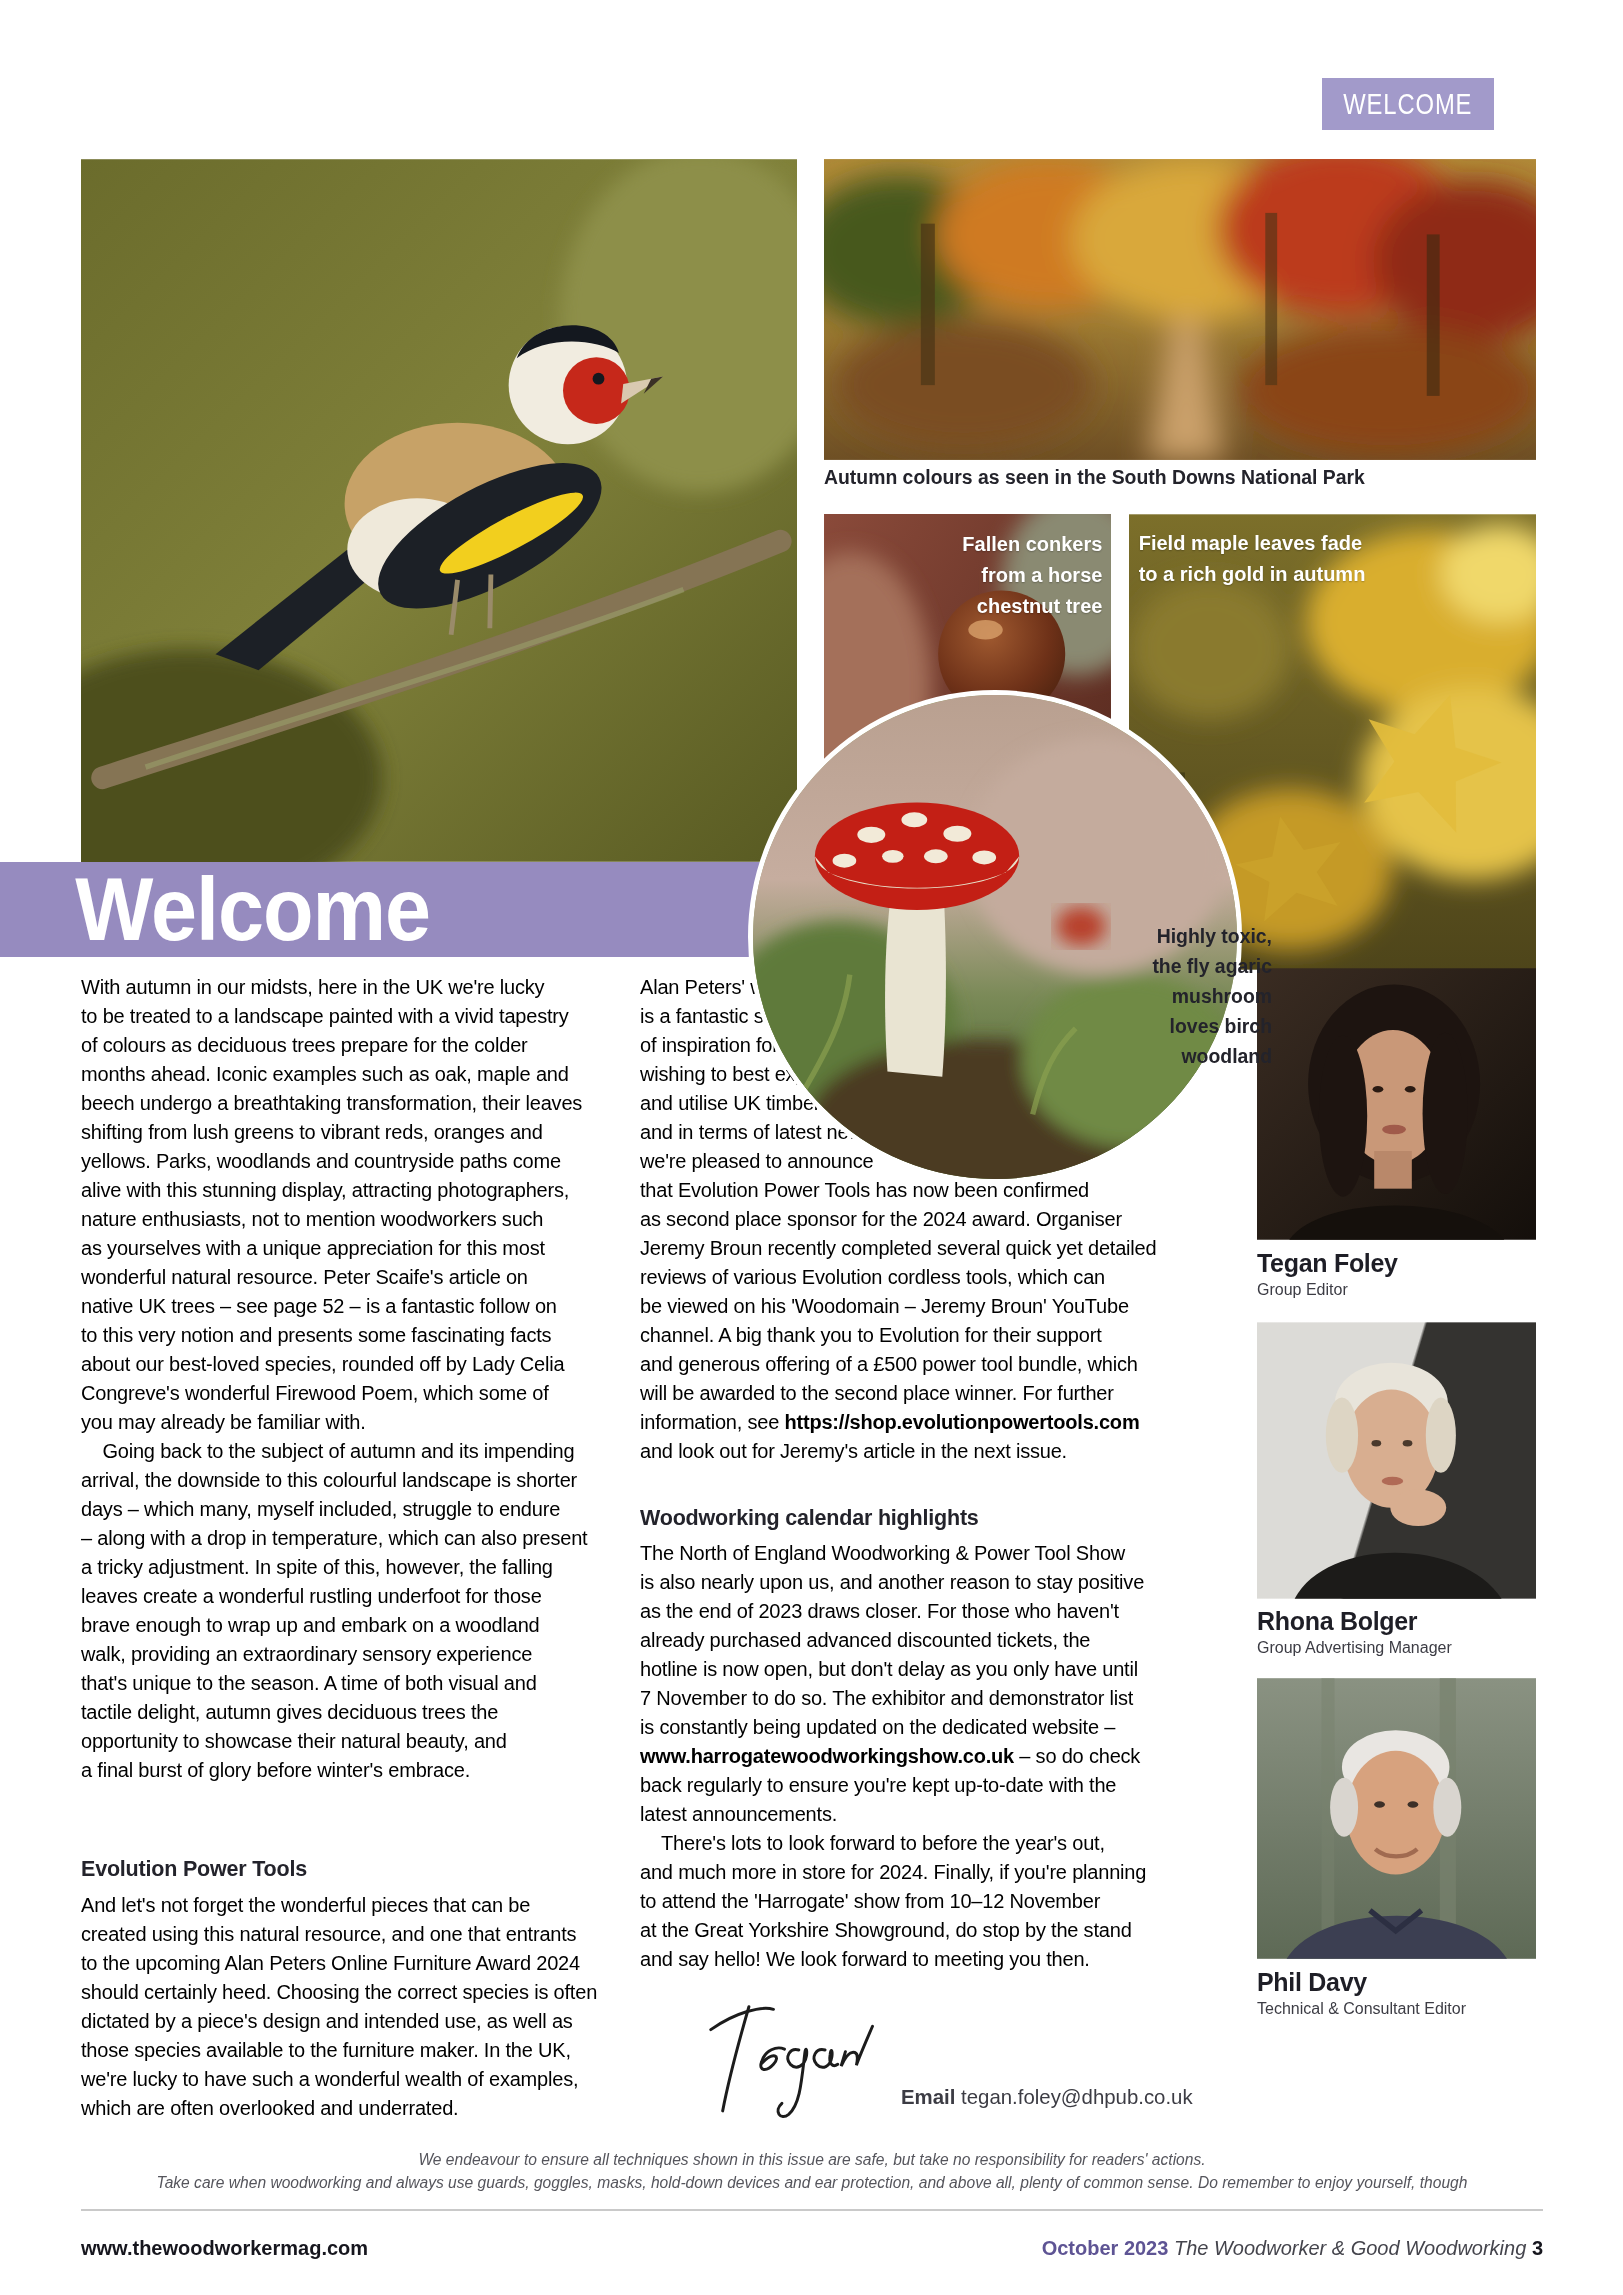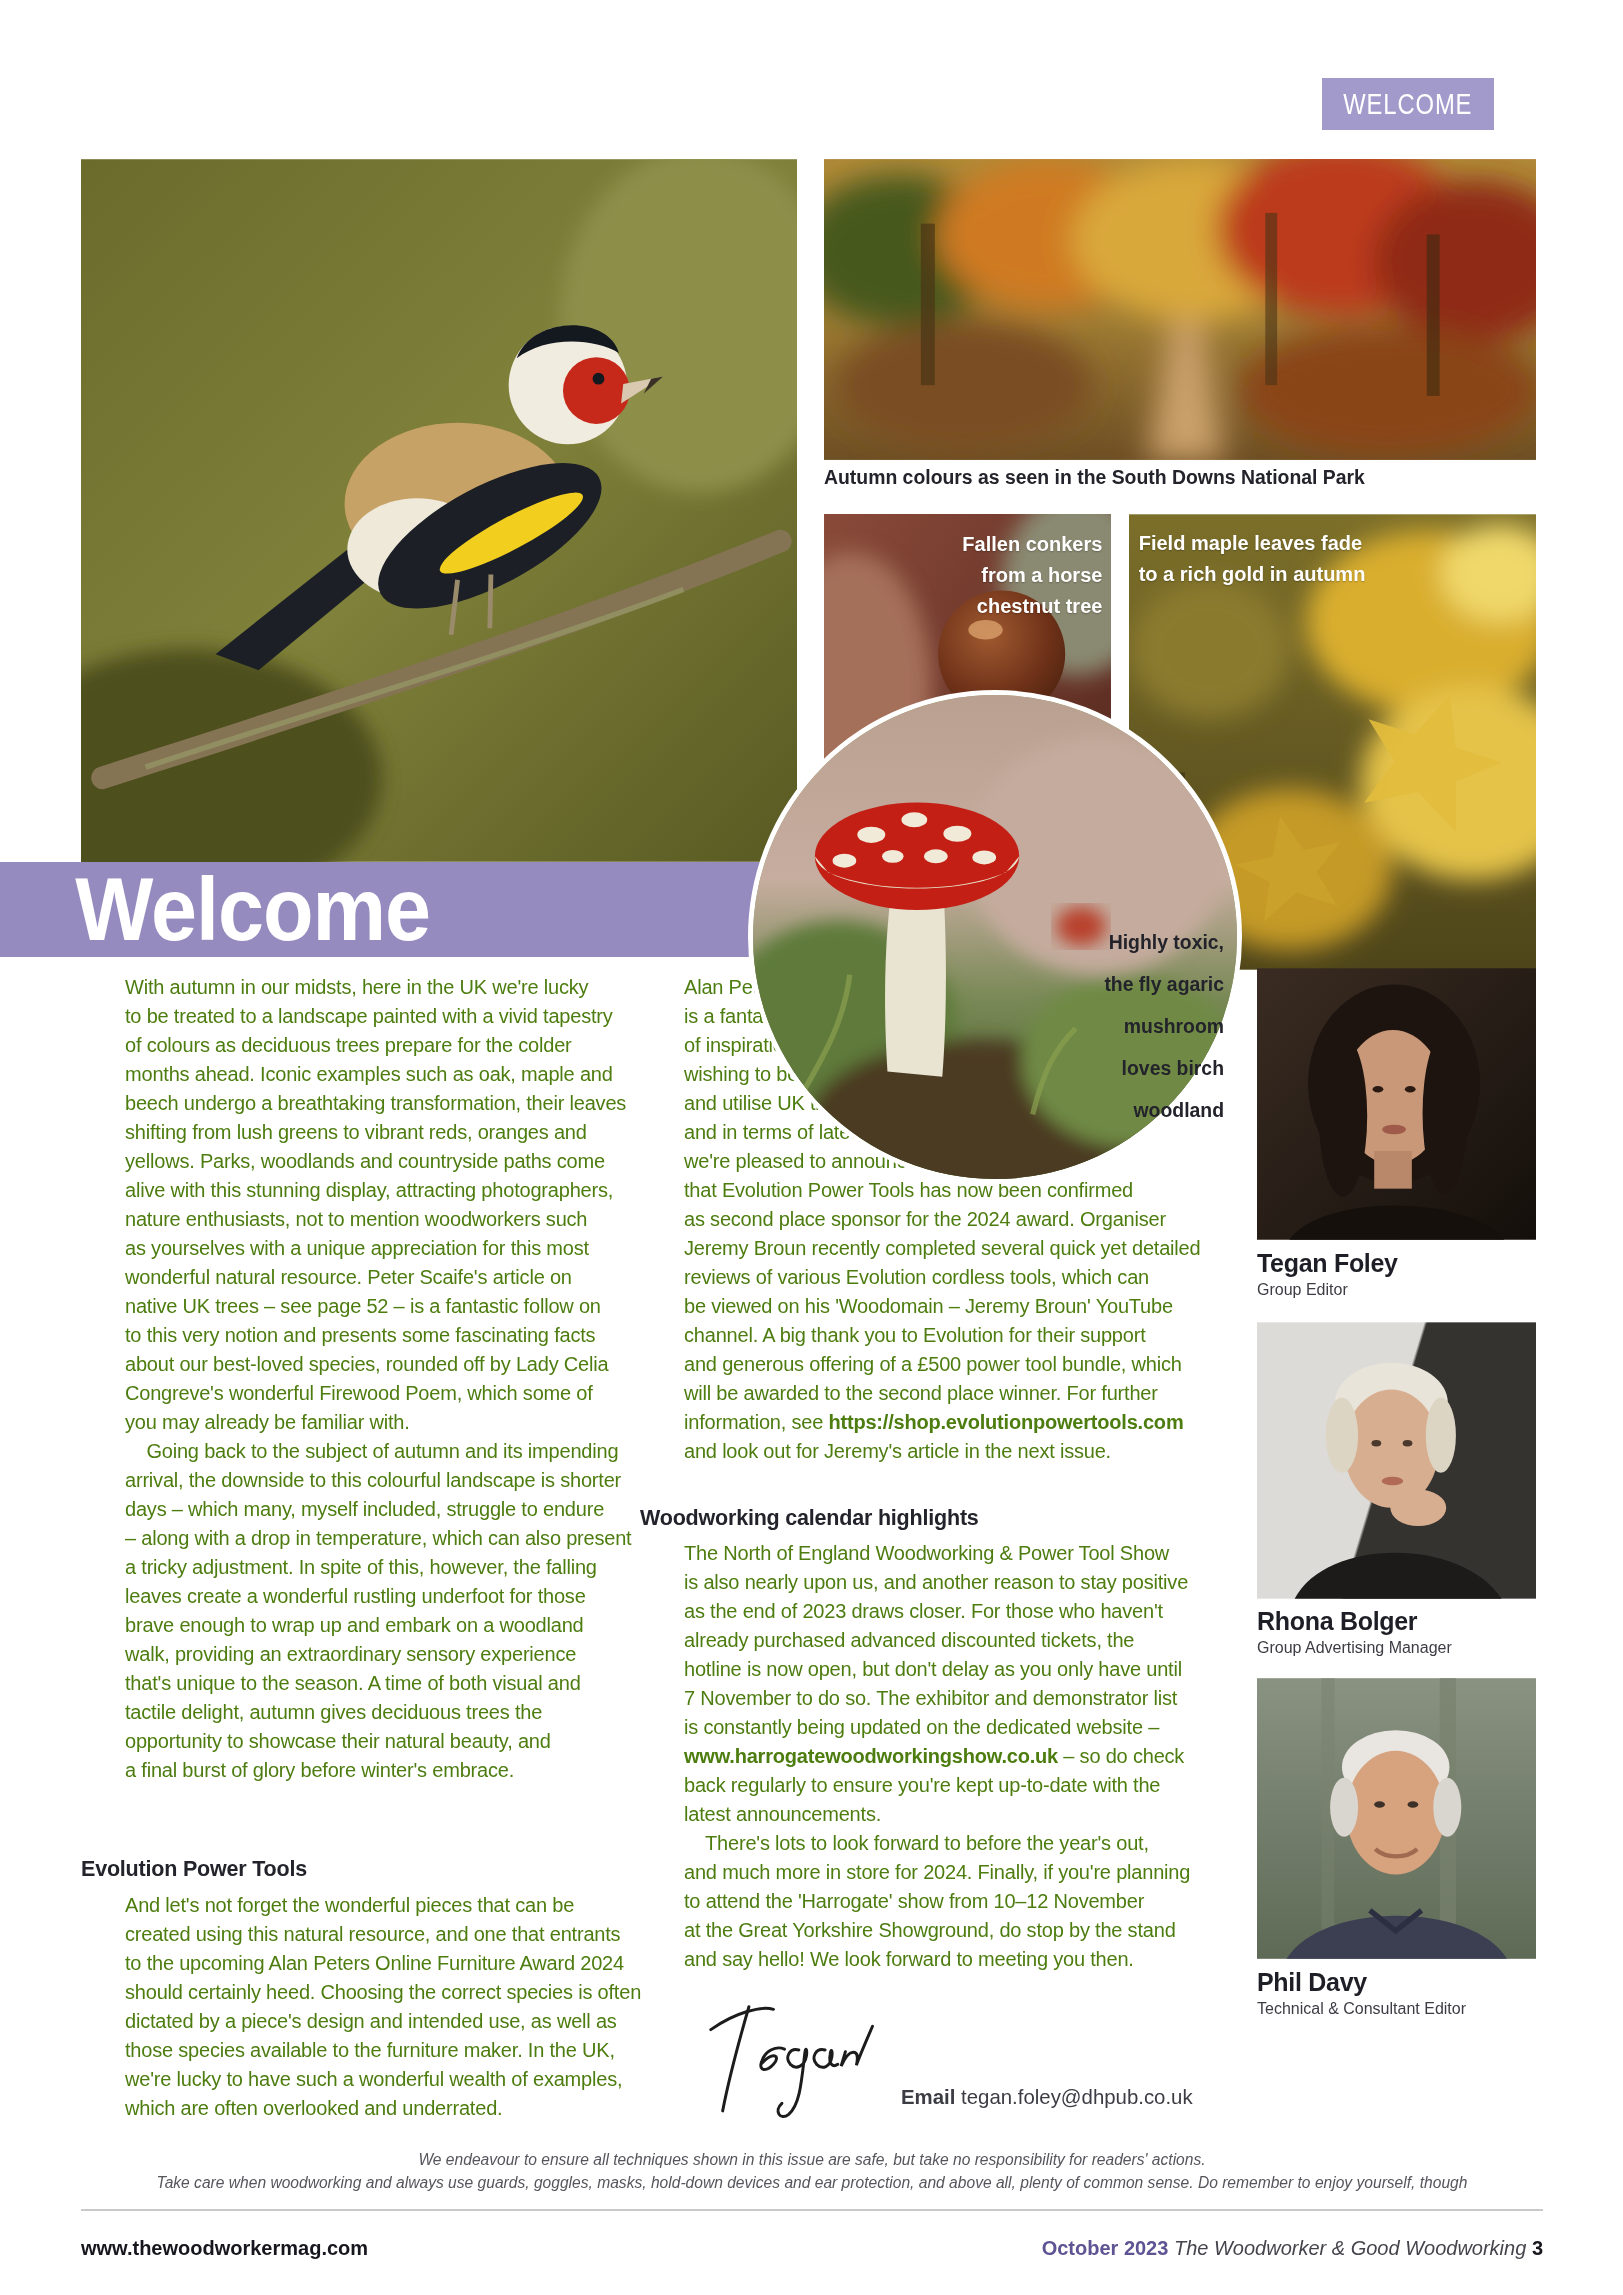--- a/index.html
+++ b/index.html
@@ -1,21 +1,21 @@
 <!DOCTYPE html>
 <html style="font-size:8.6px"><head>
 <meta charset="utf-8">
 <style>
   html,body{margin:0;padding:0;background:#ffffff;}
   #page{position:relative;width:1624px;height:2295px;background:#fff;overflow:hidden;
         font-family:"Liberation Sans", sans-serif;color:#3c3c44;}
   .abs{position:absolute;}
   .photo{overflow:hidden;}
   .pre{white-space:pre;}
-  .body-text{font-size:20px;line-height:29px;letter-spacing:-0.2px;color:#4d7c0f;margin-left:44px;}
+  .body-text{font-size:20px;line-height:29px;letter-spacing:-0.2px;color:#000000;}
   .col-heading{font-size:21.5px;line-height:26px;font-weight:bold;color:#23232b;letter-spacing:-0.2px;}
   .photo-cap{font-weight:bold;color:#ffffff;font-size:20px;line-height:31px;text-shadow:0 0.5px 1.6px rgba(0,0,0,.25);}
   .dark-cap{font-weight:bold;color:#23232b;}
   .badge{background:#a29aca;color:#fff;display:flex;align-items:center;justify-content:center;}
   .badge span{font-size:29px;letter-spacing:1.1px;transform:scaleX(.82);font-weight:400;}
   .banner{background:#968bbf;z-index:2;}
   .banner .t{font-weight:bold;color:#fff;font-size:89px;line-height:95px;padding-left:81px;
              transform:scaleX(.93);transform-origin:0 50%;letter-spacing:-1.1px;}
   .circle{border-radius:50%;border:5.4px solid #fff;overflow:hidden;z-index:3;background:#9aa06a;}
   .name{font-size:25px;font-weight:bold;color:#1e1e26;letter-spacing:-0.3px;}
@@ -193,21 +193,21 @@
       <ellipse cx="300" cy="232" rx="24" ry="14" fill="#f2ead8"></ellipse>
       <ellipse cx="380" cy="258" rx="26" ry="15" fill="#f2ead8"></ellipse>
       <ellipse cx="170" cy="308" rx="22" ry="13" fill="#f2ead8"></ellipse>
       <ellipse cx="260" cy="300" rx="20" ry="12" fill="#f2ead8"></ellipse>
       <ellipse cx="340" cy="300" rx="22" ry="13" fill="#f2ead8"></ellipse>
       <ellipse cx="430" cy="302" rx="22" ry="13" fill="#f2ead8"></ellipse>
       <ellipse cx="610" cy="430" rx="46" ry="36" fill="#b8402a" filter="url(#blur16)"></ellipse>
       <path d="M80 760 C 140 660, 170 600, 180 520 M 520 780 C 540 700, 560 660, 600 620" stroke="#8aa050" stroke-width="10" fill="none" opacity=".7"></path>
     </svg>
   </div>
-  <div class="abs dark-cap pre z4" style="left:1084px;top:921px;width:140px;text-align:right;font-size:19.4px;line-height:42px;">Highly toxic,
+  <div class="abs dark-cap pre z4" style="left:1132px;top:921px;width:140px;text-align:right;font-size:19.4px;line-height:30px;">Highly toxic,
 the fly agaric
 mushroom
 loves birch
 woodland</div>
 
   <div class="abs" style="left:81px;top:973px;width:562px;">
     <div class="body-text pre">With autumn in our midsts, here in the UK we're lucky
 to be treated to a landscape painted with a vivid tapestry
 of colours as deciduous trees prepare for the colder
 months ahead. Iconic examples such as oak, maple and

